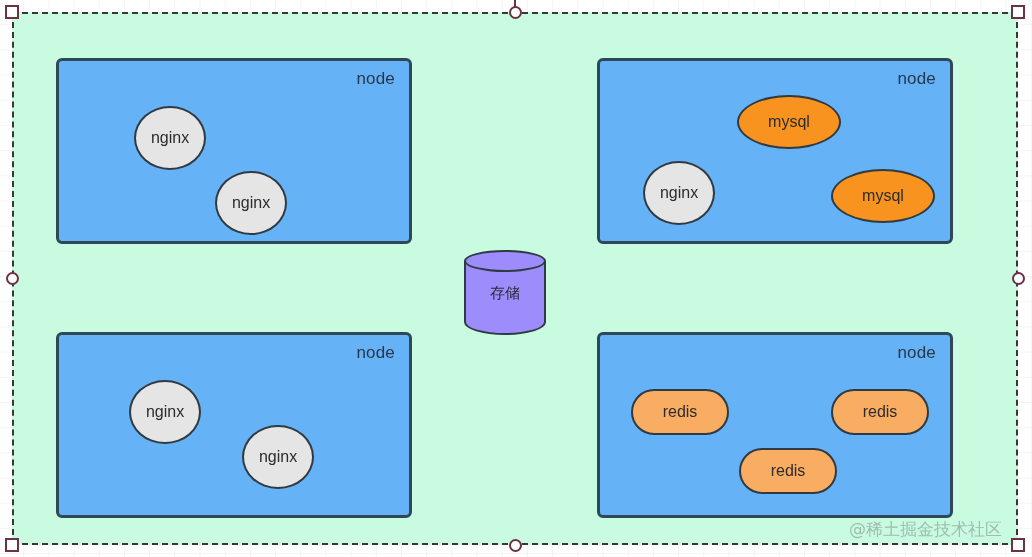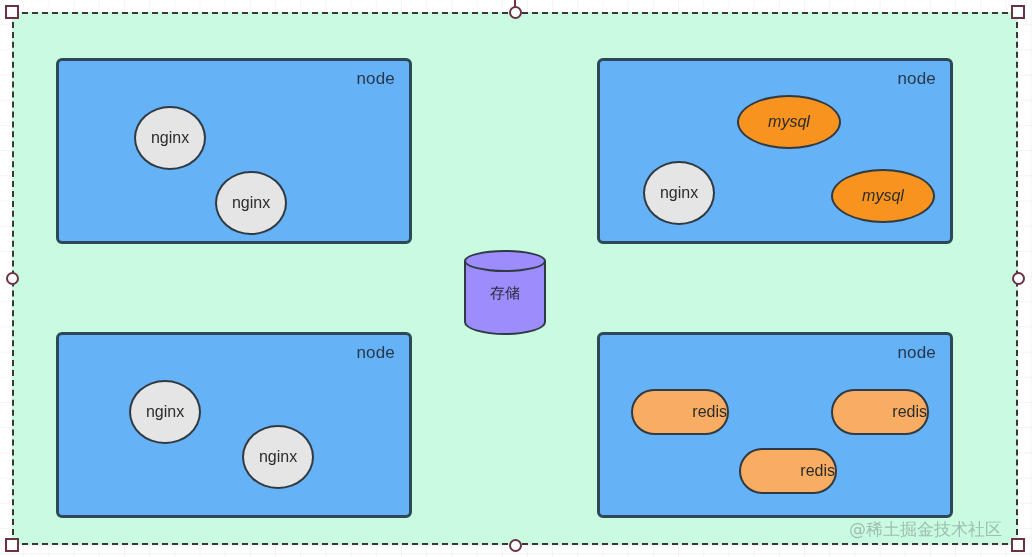--- a/index.html
+++ b/index.html
@@ -97,22 +97,22 @@
     box-sizing: border-box;
     display: flex;
     align-items: center;
     justify-content: center;
     font-size: 16px;
     color: #2c2c2c;
     border: 2.5px solid #2f3a42;
   }
   .pod.ellipse { border-radius: 50%; }
   .pod.nginx   { background: #e5e5e5; }
-  .pod.mysql   { background: #f7931e; font-style: italic; }
-  .pod.redis   { background: #f9ad62; border-radius: 26px; justify-content: flex-end; }
+  .pod.mysql   { background: #f7931e; }
+  .pod.redis   { background: #f9ad62; border-radius: 26px; }
 
   
   #storage {
     position: absolute;
     width: 82px;
     height: 85px;
   }
   #storage .cyl-body {
     position: absolute;
     left: 0;

